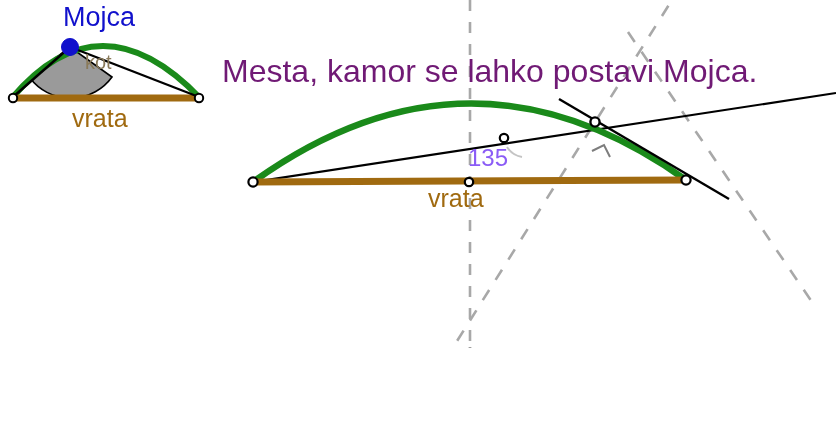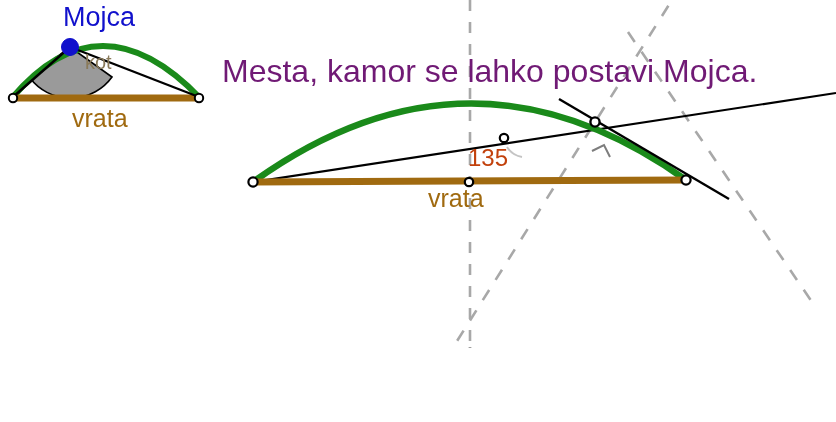--- a/index.html
+++ b/index.html
@@ -56,21 +56,21 @@
     margin-top: 11px;
   }
   .lbl-kot {
     color: #8a7a5a;
     font-size: 20px;
     left: 53px;
     top: 52px;
     margin-left: 32px;
   }
   .lbl-angle {
-    color: #c2410c;
+    color: #8b5cf6;
     font-size: 24px;
     left: 468px;
     top: 146px;
     text-align: center;
   }
   .lbl-s {
     color: #000000;
     font-size: 22px;
     left: 480px;
     top: 356px;

